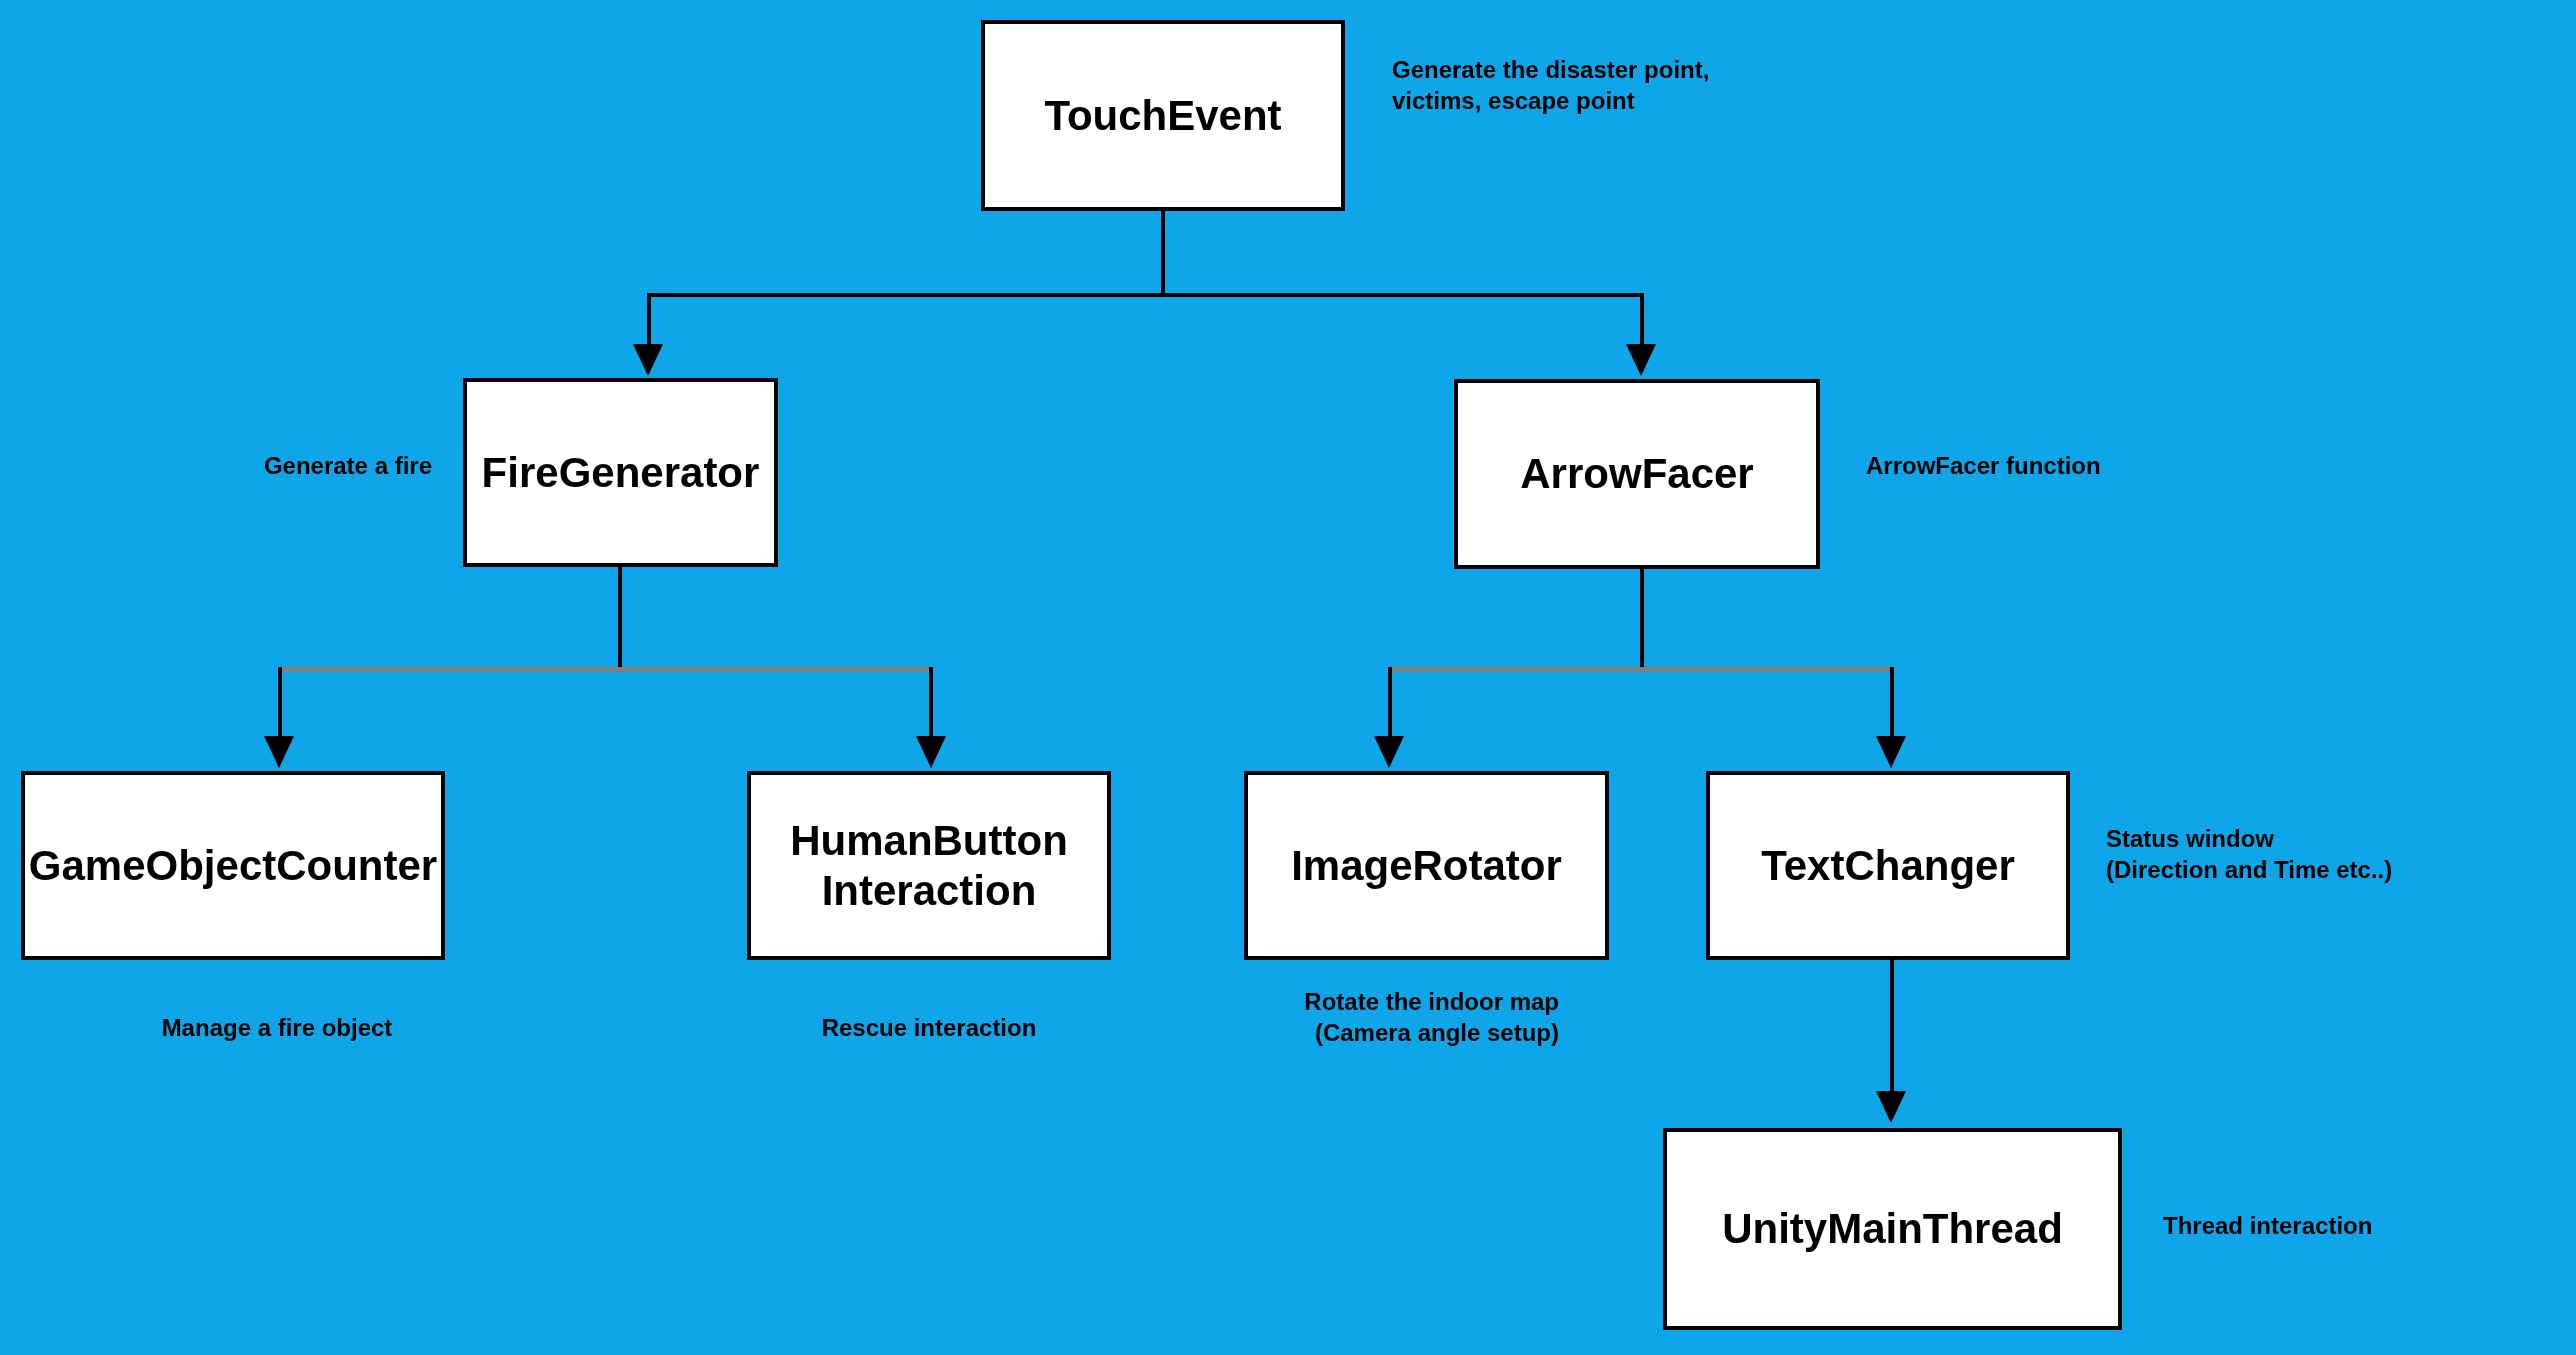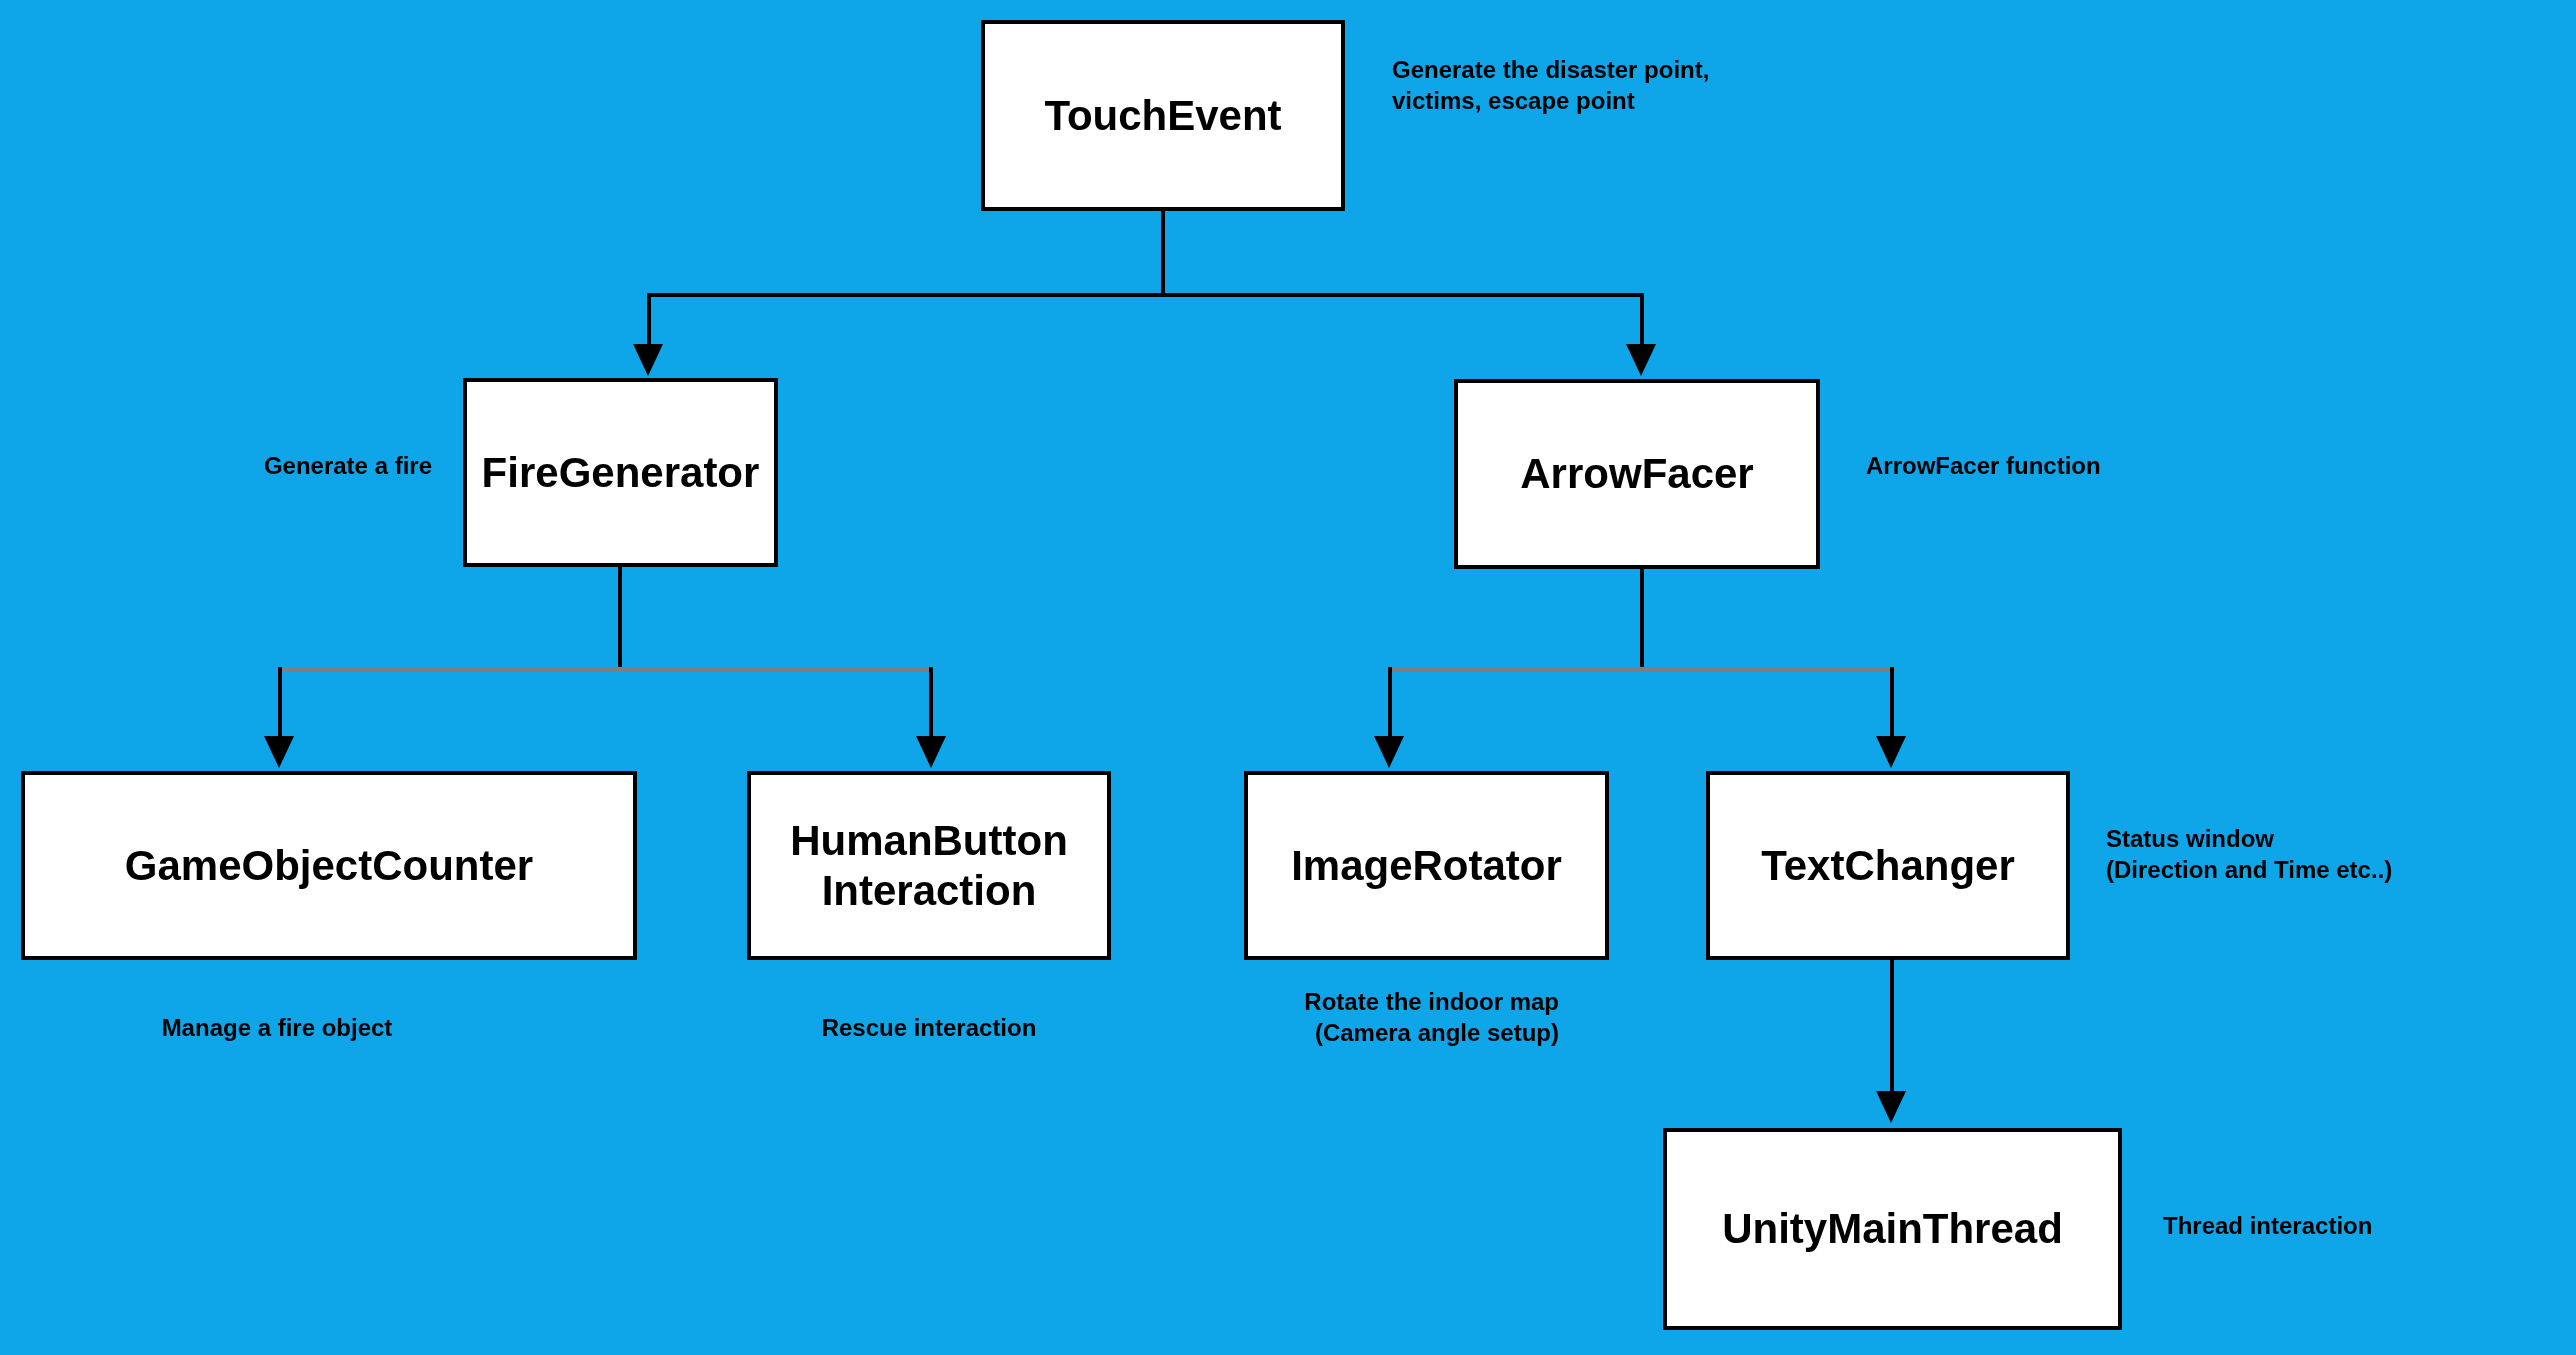--- a/index.html
+++ b/index.html
@@ -118,21 +118,21 @@
   </div>
 
   <div class="node" style="left:463px; top:378px; width:315px; height:189px;">
     <span class="node-label">FireGenerator</span>
   </div>
 
   <div class="node" style="left:1454px; top:379px; width:366px; height:190px;">
     <span class="node-label">ArrowFacer</span>
   </div>
 
-  <div class="node" style="left:21px; top:771px; width:616px; height:189px;">
+  <div class="node" style="left:21px; top:771px; width:424px; height:189px;">
     <span class="node-label">GameObjectCounter</span>
   </div>
 
   <div class="node" style="left:747px; top:771px; width:364px; height:189px;">
     <span class="node-label">HumanButton
 Interaction</span>
   </div>
 
   <div class="node" style="left:1244px; top:771px; width:365px; height:189px;">
     <span class="node-label">ImageRotator</span>

